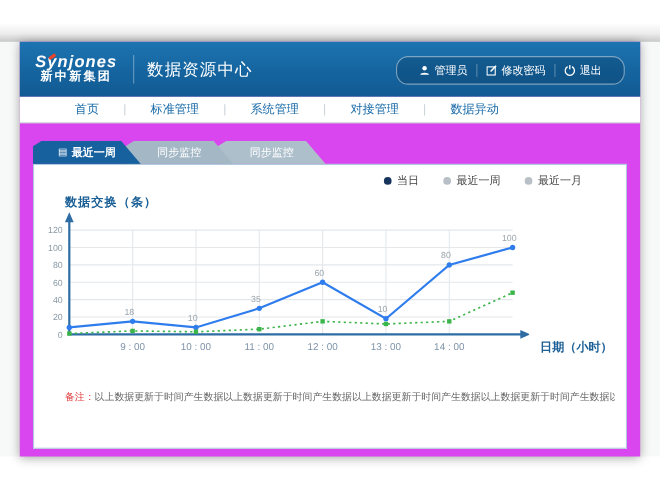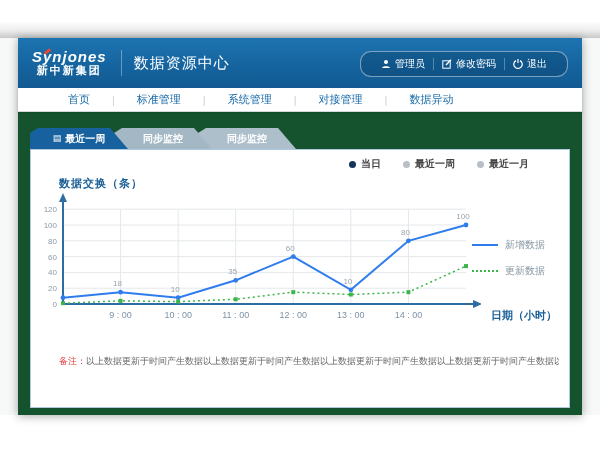--- a/index.html
+++ b/index.html
@@ -12,21 +12,21 @@
   .top-band {
     position:absolute; top:0; left:0; width:600px; height:38px;
     background:linear-gradient(180deg,#ffffff 0%,#ffffff 55%,#ededed 80%,#c9c9c9 100%);
   }
   .bottom-band {
     position:absolute; top:415px; left:0; width:600px; height:35px; background:#ffffff;
   }
   .window {
     position:absolute; top:38px; left:18px; width:564px; height:377px;
     box-shadow:0 1px 9px rgba(0,0,0,0.35);
-    background:#14532d;
+    background:#d946ef;
   }
   
   .header {
     height:50px; background:linear-gradient(180deg,#1d74b0 0%,#15649f 55%,#125a92 100%);
     display:flex; align-items:center; position:relative;
   }
   .logo-block { margin-left:14px; text-align:center; position:relative; }
   .logo-main { color:#fff; font-size:15px; font-weight:bold; font-style:italic; letter-spacing:1px; line-height:15px; }
   .logo-accent { position:absolute; top:1px; left:12px; width:7px; height:3px; background:#e8452c; transform:rotate(-35deg); border-radius:1px; }
   .logo-sub { color:#fff; font-size:11px; font-weight:bold; letter-spacing:2px; line-height:13px; }
@@ -51,33 +51,32 @@
   .nav-item { color:#1769a8; font-size:11px; font-weight:normal; padding:0 22px; cursor:pointer; white-space:nowrap; }
   .nav-sep { color:#c9d2d8; font-size:11px; }
   
   .content { padding-top:16px; height:303px; }
   .tabs { display:flex; margin-left:12px; height:21px; position:relative; }
   .tab {
     height:21px; width:98px; margin-right:-14px; position:relative;
     color:#fff; font-size:10px; display:flex; align-items:center; justify-content:center; gap:4px;
     clip-path:polygon(0 100%, 0 5px, 8px 0, calc(100% - 18px) 0, 100% 100%);
     cursor:pointer;
-    font-weight:bold;
   }
   .tab.active { background:#17619f; z-index:3; font-weight:bold; }
   .tab.inactive1 { background:#a3b7c5; z-index:2; }
   .tab.inactive2 { background:#aebfcc; z-index:1; }
   .tab .tab-icon { font-size:9px; line-height:9px; color:#fff; }
   .panel {
     margin:0 12px; height:259px; background:#ffffff;
     border:1px solid #afc9de; position:relative;
   }
   
   .filters { position:absolute; top:7px; right:40px; display:flex; gap:22px; align-items:center; }
-  .filter { display:flex; align-items:center; gap:5px; cursor:pointer;font-weight:bold; }
+  .filter { display:flex; align-items:center; gap:5px; cursor:pointer; }
   .radio-dot { width:7px; height:7px; border-radius:50%; background:#b9bfc6; }
   .filter.selected .radio-dot { background:#16335c; }
   .filter-label { font-size:10px; color:#444; }
   .y-title { position:absolute; left:28px; top:26px; color:#1a5f96; font-size:11px; font-weight:bold; letter-spacing:1px; }
   #chart-svg { position:absolute; left:10px; top:42px; }
   .legend { position:absolute; right:24px; top:88px; display:flex; flex-direction:column; gap:12px; }
   .legend-item { display:flex; align-items:center; gap:7px; }
   .legend-line { width:26px; height:0; border-top:2px solid #2f7ded; }
   .legend-line.dotted { border-top:2px dotted #3bb54a; }
   .legend-label { font-size:10px; color:#8a9aa6; }
@@ -224,30 +223,20 @@
           <rect x="20" y="109.21" width="4" height="4" fill="#3bb54a"></rect>
           <rect x="77.57142857142857" y="106.84" width="4" height="4" fill="#3bb54a"></rect>
           <rect x="135.14285714285714" y="107.63" width="4" height="4" fill="#3bb54a"></rect>
           <rect x="192.71428571428572" y="105.26" width="4" height="4" fill="#3bb54a"></rect>
           <rect x="250.28571428571428" y="98.15" width="4" height="4" fill="#3bb54a"></rect>
           <rect x="307.85714285714283" y="100.52" width="4" height="4" fill="#3bb54a"></rect>
           <rect x="365.42857142857144" y="98.15" width="4" height="4" fill="#3bb54a"></rect>
           <rect x="423" y="72.08" width="4" height="4" fill="#3bb54a"></rect>
         </svg>
 
-      <div class="legend">
-        <div class="legend-item">
-          <span class="legend-line"></span>
-          <span class="legend-label">新增数据</span>
-        </div>
-        <div class="legend-item">
-          <span class="legend-line dotted"></span>
-          <span class="legend-label">更新数据</span>
-        </div>
-      </div>
 
       <div class="x-title">日期（小时）</div>
 
       <div class="note">
         <span class="note-label">备注：</span><span class="note-text">以上数据更新于时间产生数据以上数据更新于时间产生数据以上数据更新于时间产生数据以上数据更新于时间产生数据以上数据更新于</span>
       </div>
     </div>
   </div>
 </div>
 

